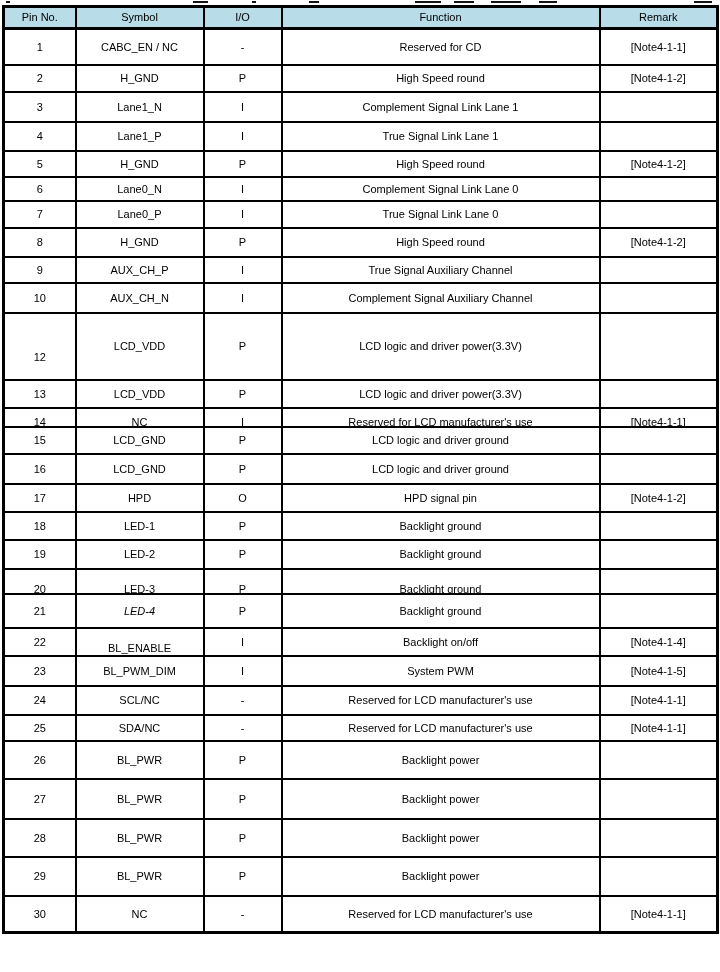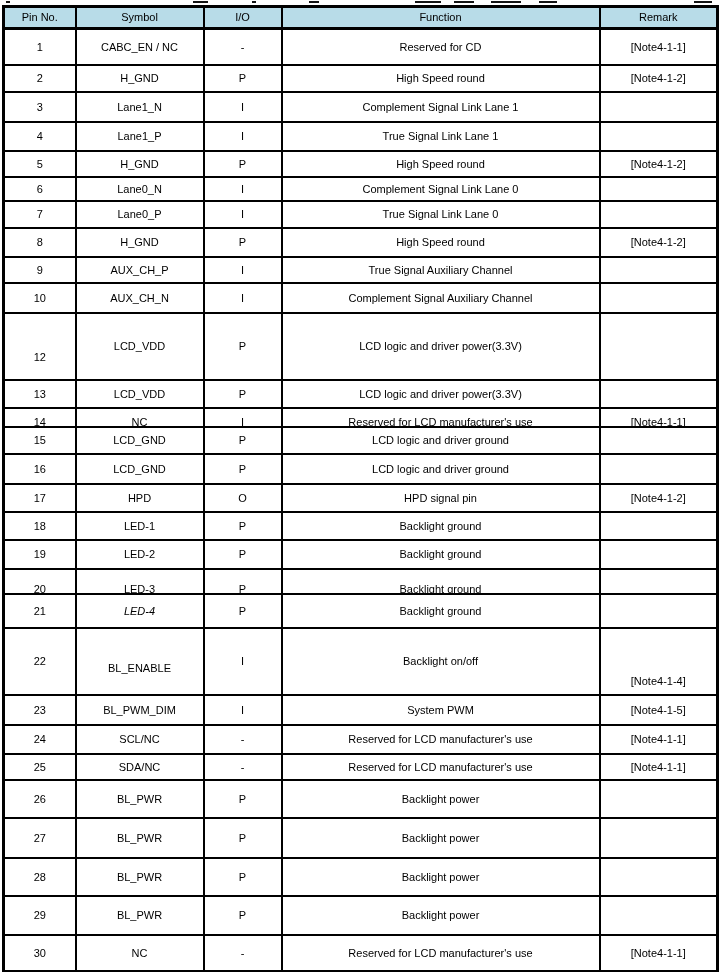--- a/index.html
+++ b/index.html
@@ -647,21 +647,21 @@
           <div class="cw" style="height: 26px;">
             <span>I</span>
           </div>
         </td>
         <td>
           <div class="cw" style="height: 26px;">
             <span>Backlight on/off</span>
           </div>
         </td>
         <td>
-          <div class="cw" style="height: 26px; margin-top: 39px;">
+          <div class="cw" style="height: 26px;">
             <span>[Note4-1-4]</span>
           </div>
         </td>
       </tr>
       <tr>
         <td>
           <div class="cw" style="height: 28px; justify-content: center;">
             <span>23</span>
           </div>
         </td>

